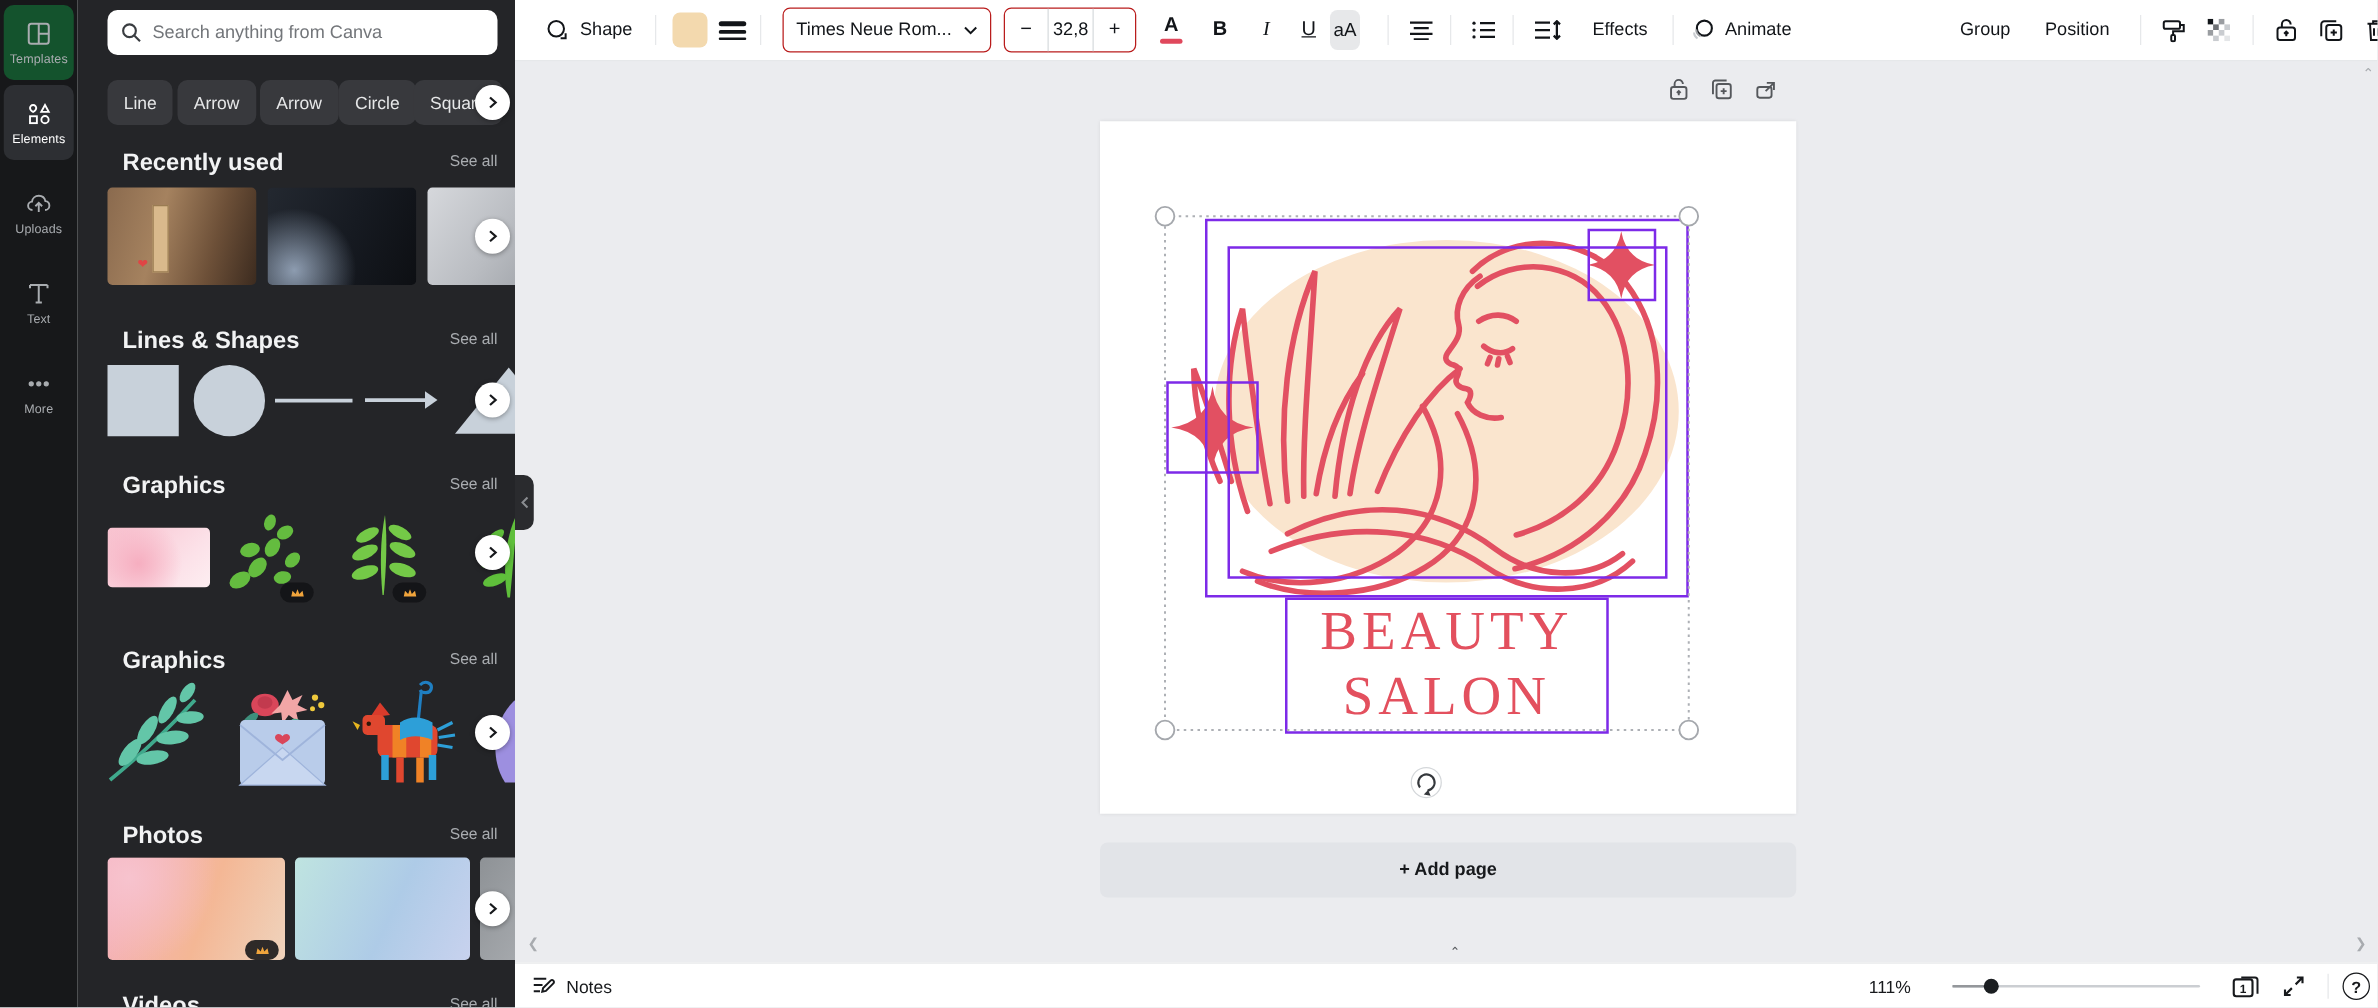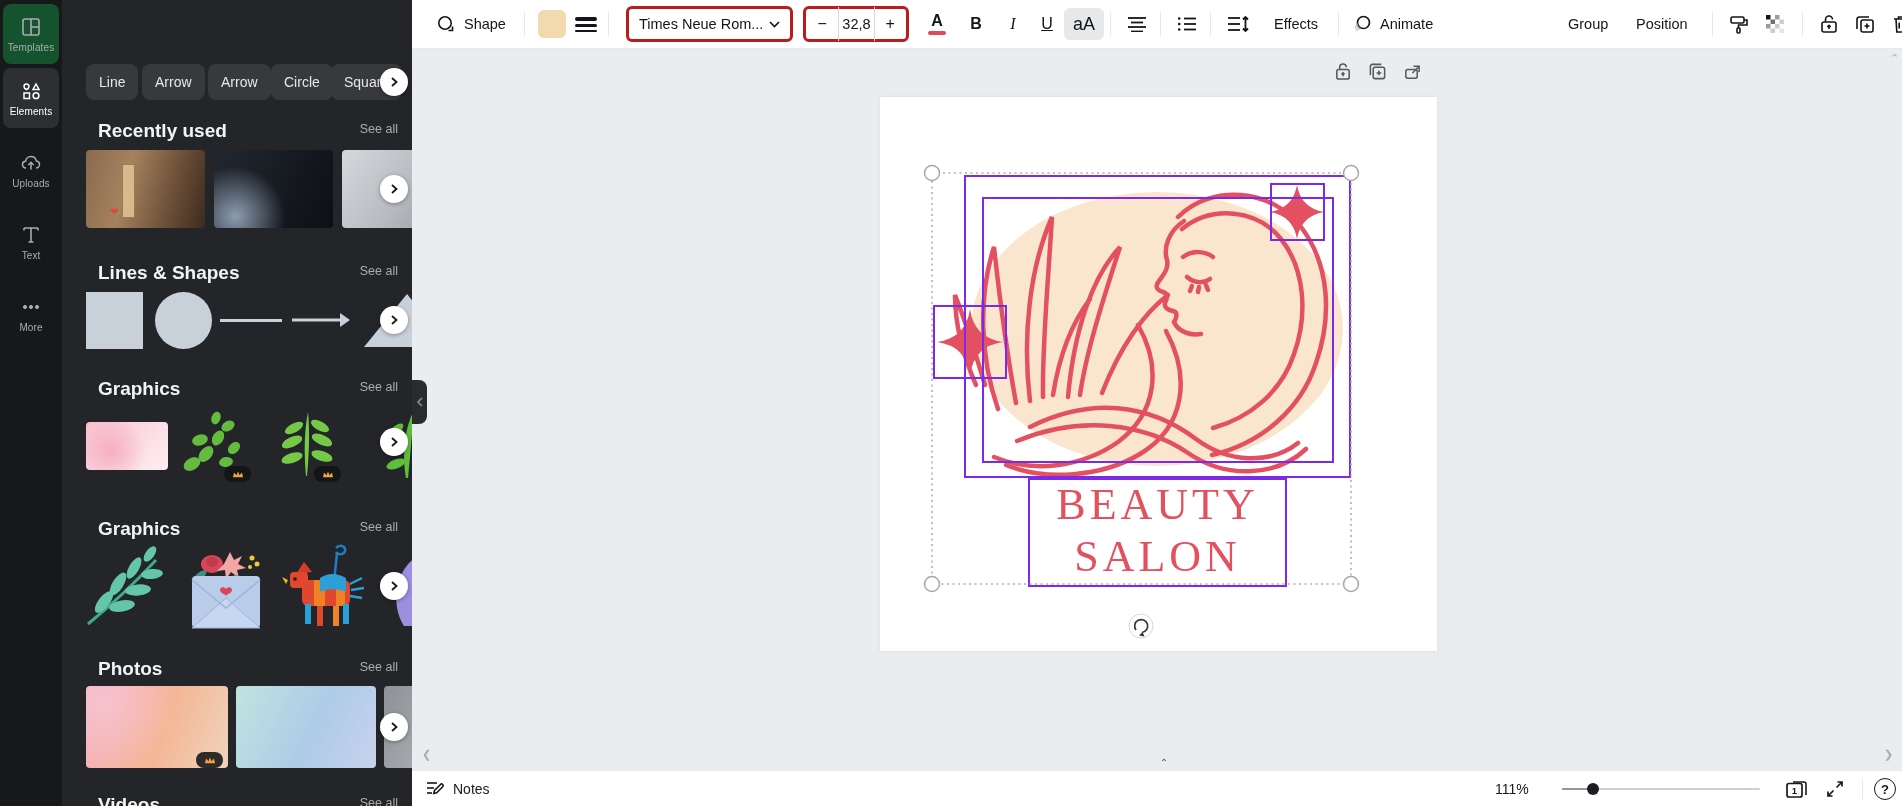--- a/index.html
+++ b/index.html
@@ -38,21 +38,21 @@
   #collapse-tab { left:412px; top:380px; width:15px; height:44px; background:#2A2B2E;
     border-radius:0 8px 8px 0; display:flex; align-items:center; justify-content:center;
     color:#8A8D91; font-size:11px; cursor:pointer; z-index:28; }
 
   
   #toolbar { left:412px; top:0; width:1490px; height:48px; background:#FFFFFF;
     box-shadow:0 1px 0 #E6E8EA; z-index:20; }
   .tb { position:absolute; top:0; height:48px; display:flex; align-items:center; color:#121519;
     font-size:14.5px; cursor:pointer; }
   .tb-divider { position:absolute; top:12px; width:1px; height:24px; background:#E6E8EA; }
-  .boxed { border:3px solid #b91c1c; border-radius:6px; }
+  .boxed { border:1px solid #b91c1c; border-radius:6px; }
   .tb-label { font-size:14.5px; color:#121519; }
 
   
   #canvas { left:412px; top:48px; width:1490px; height:722px; background:#EBECEF; z-index:1; }
   #page { position:absolute; left:468px; top:49px; width:557px; height:554px; background:#FFFFFF;
     box-shadow:0 0 3px rgba(0,0,0,.08); }
   .page-icons { position:absolute; top:14px; display:flex; gap:16px; color:#55585C; }
   #add-page { position:absolute; left:468px; top:626px; width:557px; height:44px; background:#E2E4E8;
     border-radius:6px; display:flex; align-items:center; justify-content:center;
     font-size:14.5px; font-weight:bold; color:#17191C; cursor:pointer; }
@@ -112,20 +112,27 @@
     <svg width="22" height="22" viewBox="0 0 22 22">
       <circle cx="5" cy="11" r="1.6" fill="#A9ACB0"></circle>
         <circle cx="11" cy="11" r="1.6" fill="#A9ACB0"></circle>
         <circle cx="17" cy="11" r="1.6" fill="#A9ACB0"></circle>
     </svg>
     <span class="rlabel">More</span>
   </div>
 </div>
 
 <div id="panel" class="abs">
+  <div id="searchbar">
+    <svg width="18" height="18" viewBox="0 0 18 18" fill="none" stroke="#3A3D41" stroke-width="1.7">
+      <circle cx="7.6" cy="7.6" r="5.1"></circle>
+        <line x1="11.6" y1="11.6" x2="16" y2="16"></line>
+    </svg>
+    <input type="text" placeholder="Search anything from Canva" style="">
+  </div>
 
   <div class="chip" style="left:24px;">
       <span>Line</span>
     </div>
   <div class="chip" style="left:80px;">
       <span>Arrow</span>
     </div>
   <div class="chip" style="left:146px;">
       <span>Arrow</span>
     </div>
@@ -343,21 +350,21 @@
     <div style="width:38px; text-align:center; font-size:14.5px; border-left:1px solid #D8DBDE; border-right:1px solid #D8DBDE; line-height:34px; cursor:text;">32,8</div>
     <div style="width:33px; text-align:center; font-size:16px; cursor:pointer;">+</div>
   </div>
   <div class="tb" style="left:511px; width:28px; flex-direction:column; justify-content:center; gap:2px;">
     <span style="font-size:16px; font-weight:bold; line-height:16px;">A</span>
     <div style="width:18px; height:4px; border-radius:2px; background:#E0485C;"></div>
   </div>
   <div class="tb" style="left:550px; width:28px; justify-content:center; font-size:16px; font-weight:bold;">B</div>
   <div class="tb" style="left:588px; width:26px; justify-content:center; font-size:16px; font-style:italic; font-family:'Liberation Serif','DejaVu Serif',serif;">I</div>
   <div class="tb" style="left:622px; width:26px; justify-content:center; font-size:16px; text-decoration:underline;">U</div>
-  <div class="tb" style="left:652px; top:8px; height:32px; width:40px; justify-content:center; font-size:18px; background:#E7E8EA; border-radius:6px;">aA</div>
+  <div class="tb" style="left:652px; top:8px; height:32px; width:24px; justify-content:center; font-size:15px; background:#E7E8EA; border-radius:6px;">aA</div>
   <div class="tb-divider" style="left:698px;"></div>
   <div class="tb" style="left:710px; width:30px; justify-content:center;">
     <svg width="20" height="16" viewBox="0 0 20 16" stroke="#121519" stroke-width="1.8">
       <line x1="1" y1="2" x2="19" y2="2"></line>
         <line x1="4" y1="6.5" x2="16" y2="6.5"></line>
         <line x1="1" y1="11" x2="19" y2="11"></line>
         <line x1="4" y1="15.5" x2="16" y2="15.5"></line>
     </svg>
   </div>
   <div class="tb-divider" style="left:748px;"></div>
@@ -504,20 +511,23 @@
         <circle cx="261" cy="529" r="12" fill="#FFFFFF" stroke="#D4D7DA" stroke-width="1"></circle>
         <path d="M256,533 A6.5,6.5 0 1 1 262,535.5" fill="none" stroke="#35383C" stroke-width="1.7"></path>
         <path d="M259,538.5 L262.5,535 L264.5,539.5 Z" fill="#35383C"></path>
       </g>
     </svg>
     
     <div class="logo-text" style="left:149px; top:438px;">SALON</div>
     <div class="logo-text" style="left:149px; top:386px;">BEAUTY</div>
   </div>
 
+  <div id="add-page">
+    <span>+ Add page</span>
+  </div>
 
   <div class="scroll-arrow" style="left:10px; top:700px;">❮</div>
   <div class="scroll-arrow" style="left:1472px; top:700px;">❯</div>
   <div class="scroll-arrow" style="left:1478px; top:4px;">⌃</div>
   <div id="bottom-toggle">⌃</div>
 </div>
 
 <div id="statusbar" class="abs">
   <div class="sb-item" style="left:14px; gap:9px;">
     <svg width="18" height="18" viewBox="0 0 18 18" fill="none" stroke="#17191C" stroke-width="1.6">

